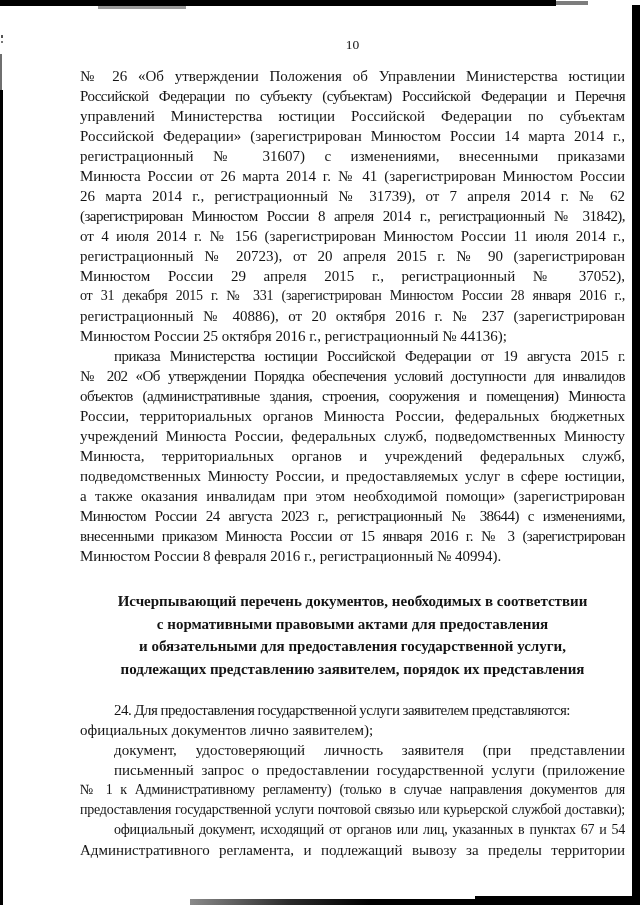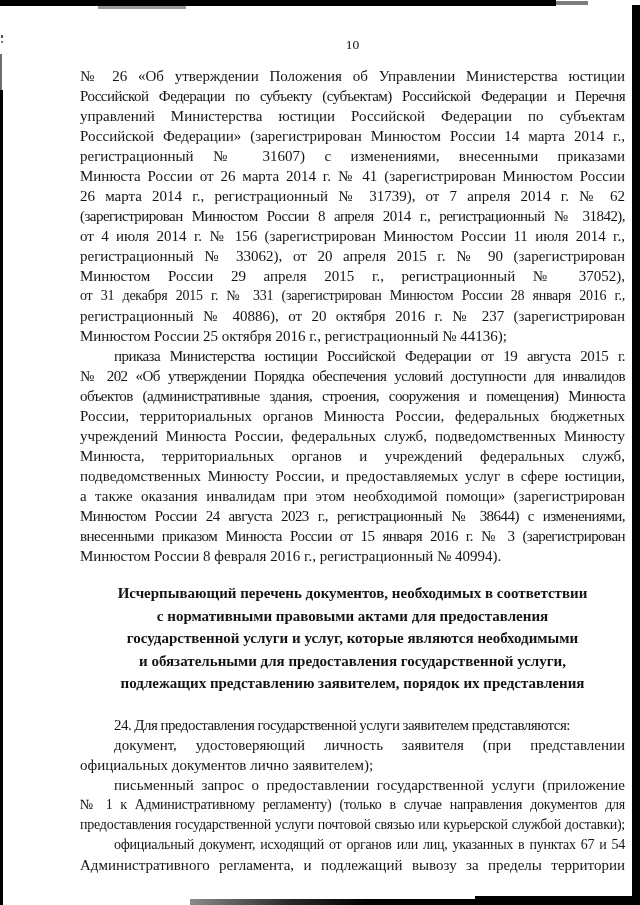--- a/index.html
+++ b/index.html
@@ -29,21 +29,21 @@
   .page-number { text-align:center; font-size:13.5px; line-height:17px; margin-bottom:13px; }
   .line {
     font-size:15px; line-height:20px;
     text-align:justify; text-align-last:justify;
   }
   .line.left   { text-align:left;   text-align-last:left; }
   .line.center { text-align:center; text-align-last:center; }
   .line.indent { text-indent:34px; }
   .line.tight  { letter-spacing:-0.55px; }
   .line.xtight { font-size:14px; letter-spacing:-0.25px; }
-  .block.heading { margin-top:16px; margin-bottom:20px; }
+  .block.heading { margin-top:24px; margin-bottom:20px; }
   .block.heading .line { font-weight:bold; line-height:22.5px; }
 </style>
 </head>
 <body>
 
 <div class="page">
 
   <div class="art art-top"></div>
   <div class="art art-top-tail"></div>
   <div class="art art-top-under"></div>
@@ -61,21 +61,21 @@
         <div class="block paragraph">
           <div class="line">№ 26 «Об утверждении Положения об Управлении Министерства юстиции</div>
           <div class="line tight">Российской Федерации по субъекту (субъектам) Российской Федерации и Перечня</div>
           <div class="line">управлений Министерства юстиции Российской Федерации по субъектам</div>
           <div class="line">Российской Федерации» (зарегистрирован Минюстом России 14 марта 2014 г.,</div>
           <div class="line">регистрационный № 31607) с изменениями, внесенными приказами</div>
           <div class="line">Минюста России от 26 марта 2014 г. № 41 (зарегистрирован Минюстом России</div>
           <div class="line">26 марта 2014 г., регистрационный № 31739), от 7 апреля 2014 г. № 62</div>
           <div class="line tight">(зарегистрирован Минюстом России 8 апреля 2014 г., регистрационный № 31842),</div>
           <div class="line">от 4 июля 2014 г. № 156 (зарегистрирован Минюстом России 11 июля 2014 г.,</div>
-          <div class="line">регистрационный № 33062), от 20 апреля 2015 г. № 90 (зарегистрирован</div>
+          <div class="line">регистрационный № 20723), от 20 апреля 2015 г. № 90 (зарегистрирован</div>
           <div class="line">Минюстом России 29 апреля 2015 г., регистрационный № 37052),</div>
           <div class="line xtight">от 31 декабря 2015 г. № 331 (зарегистрирован Минюстом России 28 января 2016 г.,</div>
           <div class="line">регистрационный № 40886), от 20 октября 2016 г. № 237 (зарегистрирован</div>
           <div class="line left">Минюстом России 25 октября 2016 г., регистрационный № 44136);</div>
         </div>
         <div class="block paragraph">
           <div class="line indent tight">приказа Министерства юстиции Российской Федерации от 19 августа 2015 г.</div>
           <div class="line tight">№ 202 «Об утверждении Порядка обеспечения условий доступности для инвалидов</div>
           <div class="line tight">объектов (административные здания, строения, сооружения и помещения) Минюста</div>
           <div class="line">России, территориальных органов Минюста России, федеральных бюджетных</div>
@@ -83,30 +83,29 @@
           <div class="line">Минюста, территориальных органов и учреждений федеральных служб,</div>
           <div class="line">подведомственных Минюсту России, и предоставляемых услуг в сфере юстиции,</div>
           <div class="line">а также оказания инвалидам при этом необходимой помощи» (зарегистрирован</div>
           <div class="line tight">Минюстом России 24 августа 2023 г., регистрационный № 38644) с изменениями,</div>
           <div class="line tight">внесенными приказом Минюста России от 15 января 2016 г. № 3 (зарегистрирован</div>
           <div class="line left">Минюстом России 8 февраля 2016 г., регистрационный № 40994).</div>
         </div>
         <div class="block heading">
           <div class="line center">Исчерпывающий перечень документов, необходимых в соответствии</div>
           <div class="line center">с нормативными правовыми актами для предоставления</div>
-          <div class="line center">государственной услуги и услуг, которые являются необходимыми</div>
           <div class="line center">и обязательными для предоставления государственной услуги,</div>
           <div class="line center">подлежащих представлению заявителем, порядок их представления</div>
         </div>
         <div class="block paragraph">
           <div class="line left indent tight">24. Для предоставления государственной услуги заявителем представляются:</div>
         </div>
         <div class="block paragraph">
+          <div class="line left">официальных документов лично заявителем);</div>
           <div class="line indent">документ, удостоверяющий личность заявителя (при представлении</div>
-          <div class="line left">официальных документов лично заявителем);</div>
         </div>
         <div class="block paragraph">
           <div class="line indent">письменный запрос о предоставлении государственной услуги (приложение</div>
           <div class="line xtight">№ 1 к Административному регламенту) (только в случае направления документов для</div>
           <div class="line xtight">предоставления государственной услуги почтовой связью или курьерской службой доставки);</div>
         </div>
         <div class="block paragraph">
           <div class="line indent xtight">официальный документ, исходящий от органов или лиц, указанных в пунктах 67 и 54</div>
           <div class="line">Административного регламента, и подлежащий вывозу за пределы территории</div>
         </div>

